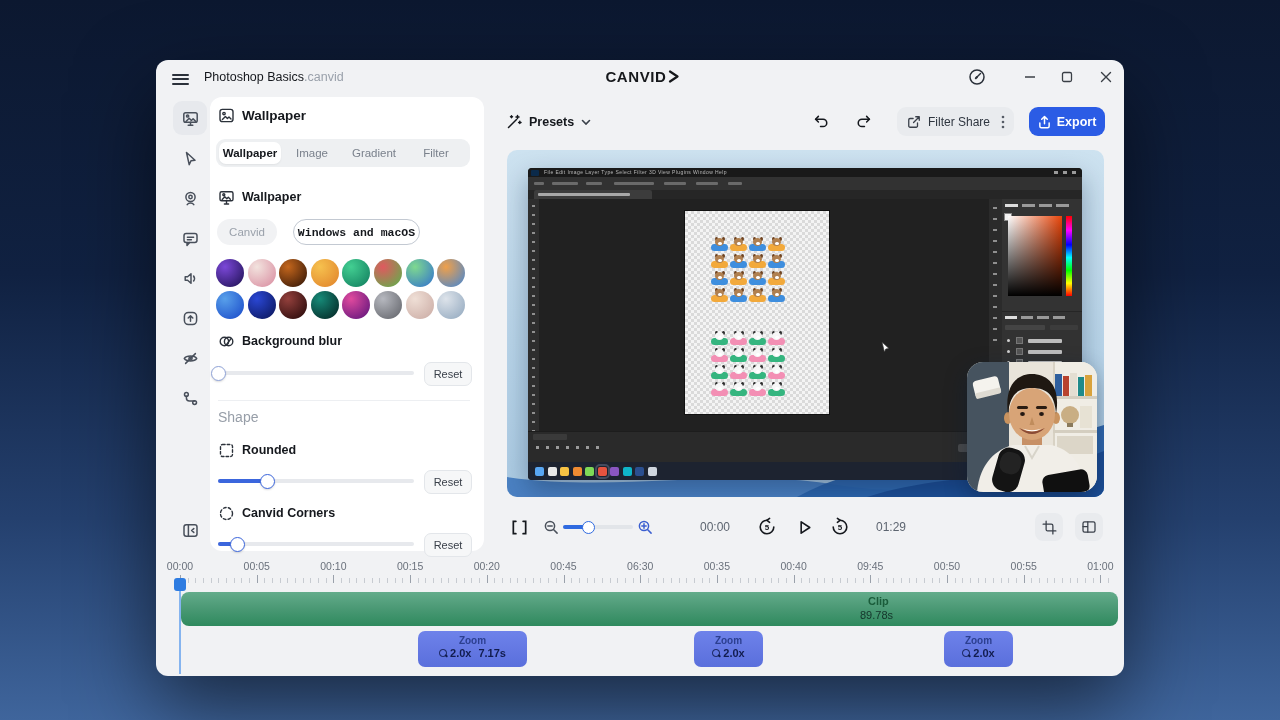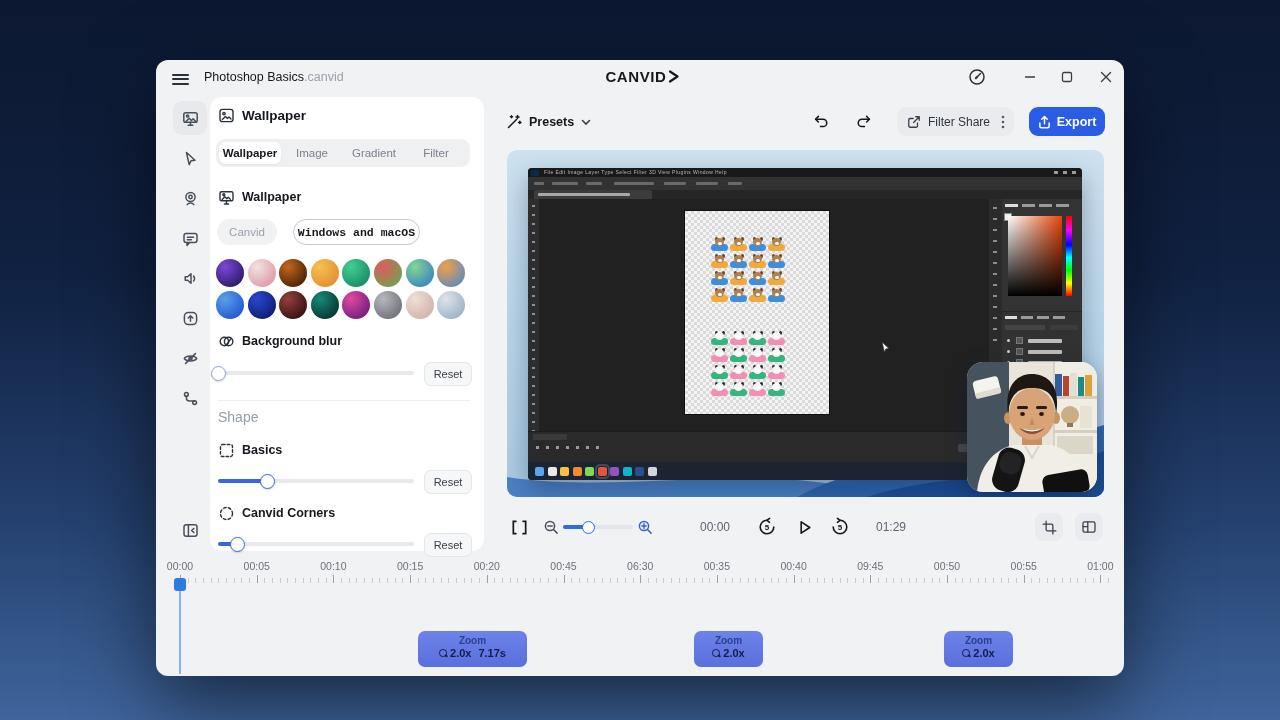--- a/index.html
+++ b/index.html
@@ -307,21 +307,21 @@
       <div class="reset-btn" style="top:265px;">Reset</div>
 
       <div class="divider" style="top:303px;"></div>
       <div class="shape-label" style="top:312px;">Shape</div>
 
       <div class="p-ico" style="left:8px;top:345px;">
         <svg width="17" height="17" viewBox="0 0 17 17">
             <rect x="2.5" y="2.5" width="12" height="12" rx="2" stroke-dasharray="2.6 2.1"></rect>
           </svg>
       </div>
-      <div class="p-label" style="top:346px;">Basics</div>
+      <div class="p-label" style="top:346px;">Rounded</div>
       <div class="slider" style="left:0;top:376px;width:260px;">
         <div class="track"></div>
         <div class="fill" id="pad-fill" style="width: 49px;"></div>
         <div class="knob blue" id="pad-knob" style="left: 49.5px;"></div>
       </div>
       <div class="reset-btn" style="top:373px;">Reset</div>
 
       <div class="p-ico" style="left:8px;top:408px;">
         <svg width="17" height="17" viewBox="0 0 17 17">
             <circle cx="8.5" cy="8.5" r="6" stroke-dasharray="2.6 2.3"></circle>
@@ -948,20 +948,24 @@
           <div class="tick" style="left: 906.05px;"></div>
           <div class="tick" style="left: 913.72px;"></div>
           <div class="tick" style="left: 921.39px;"></div>
           <div class="tick" style="left: 929.06px;"></div>
           <div class="tick" style="left: 936.73px;"></div>
           <div class="tick major" style="left: 944.4px;"></div>
           <div class="tick" style="left: 952.07px;"></div>
         </div>
       <div class="playhead-line"></div>
       <div class="playhead"></div>
+      <div class="clip">
+        <div class="cname">Clip</div>
+        <div class="cdur">89.78s</div>
+      </div>
       <div id="zoom-track">
           <div class="zseg" style="left: 262px; width: 109px;">
             <div class="zt">Zoom</div>
             <div class="zv">
               <span class="mag"></span>
               <b>2.0x</b>
               <span class="zd">7.17s</span>
             </div>
           </div>
           <div class="zseg" style="left: 538px; width: 69px;">

